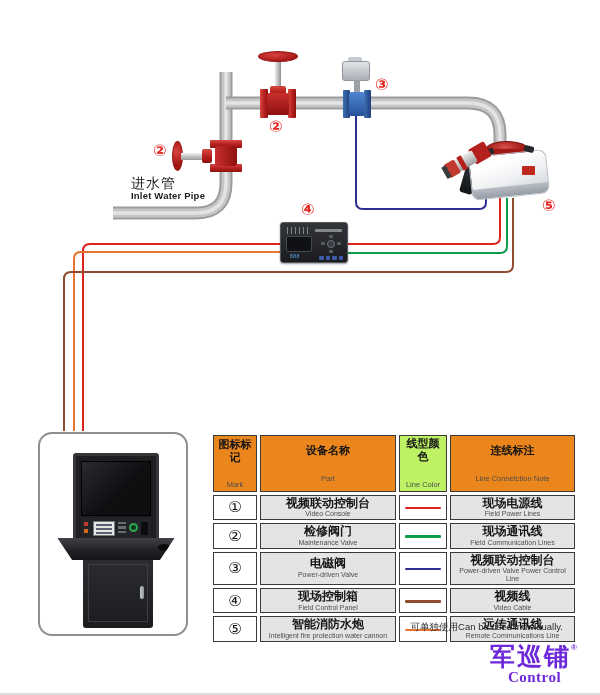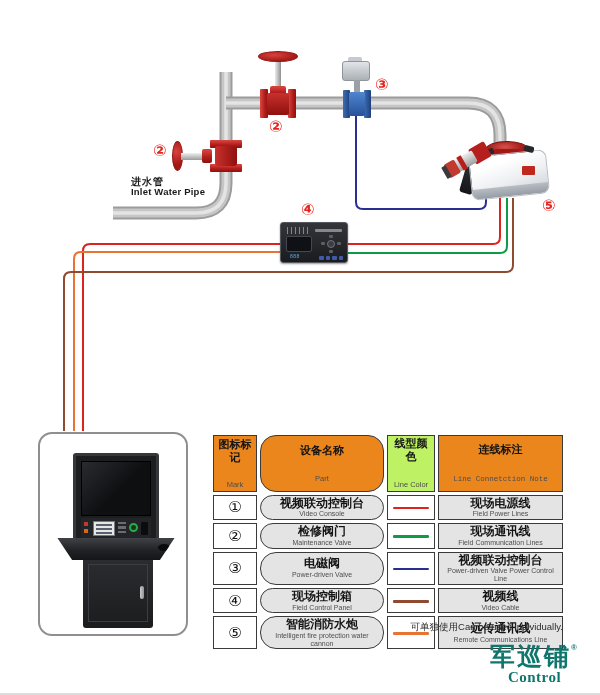--- a/index.html
+++ b/index.html
@@ -5,21 +5,21 @@
   * { margin:0; padding:0; box-sizing:border-box; }
   html,body { background:#fff; }
   body { font-family:"Liberation Sans","DejaVu Sans",sans-serif; }
   #canvas { position:relative; width:600px; height:695px; background:#fff; overflow:hidden;
             border-bottom:2px solid #DCDCDC; }
   .abs { position:absolute; }
 
   
   .title { left:404px; top:58px; font-size:15px; font-weight:bold; color:#0d0d0d; letter-spacing:.3px; }
   .inlet { left:131px; top:176px; color:#1a1a1a; line-height:1.1; }
-  .inlet .cn { font-size:10px; font-weight:bold; letter-spacing:1px; }
+  .inlet .cn { font-size:14px; font-weight:normal; letter-spacing:1px; }
   .inlet .en { font-size:9.5px; font-weight:bold; letter-spacing:.2px; }
   .mark-red { position:absolute; color:#E8241E; font-size:16px; font-weight:bold; line-height:1; }
 
   
   .valve-part { position:absolute; }
   .red-grad { background:linear-gradient(180deg,#D4423C 10%,#B5201E 55%,#8C100E); }
   .red-grad-h { background:linear-gradient(90deg,#D4423C 10%,#B5201E 55%,#8C100E); }
 
   
   .panel { left:280px; top:222px; width:68px; height:41px; background:linear-gradient(180deg,#33353A,#1A1B1E);
@@ -88,32 +88,32 @@
                  background:linear-gradient(90deg,#C9CDD1,#8E9398); }
 
   
   .tbl-title { left:210px; top:414px; font-size:13.5px; font-weight:bold; color:#111; }
   .notes-table { position:absolute; left:210px; top:432px; border-spacing:3px; }
   .notes-table td { border:1.5px solid #3A3A3A; text-align:center; vertical-align:middle; padding:1px 2px; }
   .notes-table td.hd { color:#fff; height:26px; }
   .notes-table .hd .cn { font-size:11px; font-weight:bold; line-height:1.2; }
   .notes-table .hd .en { font-size:7.5px; line-height:1.1; }
   .notes-table td.c-mark { width:44px; background:#fff; font-size:15px; color:#111; }
-  .notes-table td.c-part { width:124px; background:#E4E4E4;border-radius:16px; }
+  .notes-table td.c-part { width:136px; background:#E4E4E4; }
   .notes-table td.c-line { width:48px; background:#fff; }
   .notes-table td.c-note { width:125px; background:#E4E4E4; }
   .notes-table td .cn { font-size:12px; font-weight:bold; color:#141414; line-height:1.15; display:block; }
   .notes-table td .en { font-size:7px; color:#4D4D4D; line-height:1.1; display:block; }
   .notes-table tr.r { height:22px; }
   .swatch { display:inline-block; width:36px; height:2.5px; border-radius:1px; vertical-align:middle; }
 
   .footnote { top:621px; right:37px; font-size:9.5px; color:#2b2b2b; }
 
   
-  .logo { right:21px; top:644px; text-align:center; color:#0f766e; }
+  .logo { right:21px; top:644px; text-align:center; color:#6d28d9; }
   .logo .cn { font-size:25px; font-weight:900; letter-spacing:2px; line-height:1; font-family:"Liberation Sans","DejaVu Sans",sans-serif; }
   .logo .reg { font-size:8px; vertical-align:top; }
   .logo .en { font-size:15px; font-weight:600; font-family:"Liberation Serif","DejaVu Serif",serif; line-height:1.1; letter-spacing:.5px; }
 </style>
 </head>
 <body>
 
 <div id="canvas">
 
   <svg class="abs" width="600" height="695" style="left:0;top:0" fill="none">
@@ -248,21 +248,21 @@
         <span class="en">Mark</span>
       </td>
       <td class="hd c-part" style="background-color: rgb(235, 134, 29);">
         <span class="cn">设备名称</span><br>
         <span class="en">Part</span>
       </td>
       <td class="hd c-line" style="background-color: #bef264;">
         <span class="cn">线型颜色</span><br>
         <span class="en">Line Color</span>
       </td>
-      <td class="hd c-note" style="background-color: rgb(235, 134, 29); font-family: Liberation Mono, monospace;">
+      <td class="hd c-note" style="background-color: rgb(235, 134, 29);">
         <span class="cn">连线标注</span><br>
         <span class="en">Line Connetction Note</span>
       </td>
     </tr>
 
     <tr class="r">
       <td class="c-mark">①</td>
       <td class="c-part">
         <span class="cn">视频联动控制台</span>
             <span class="en">Video Console</span>

